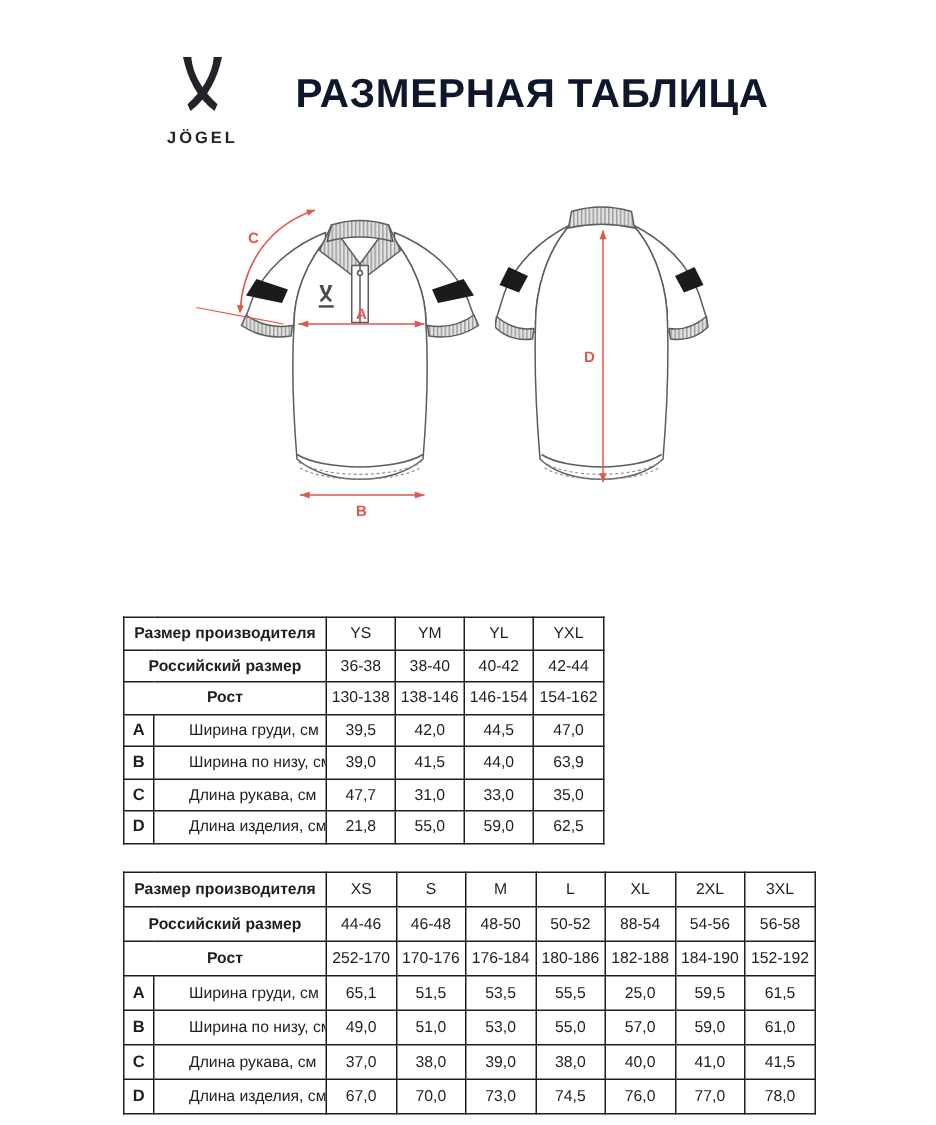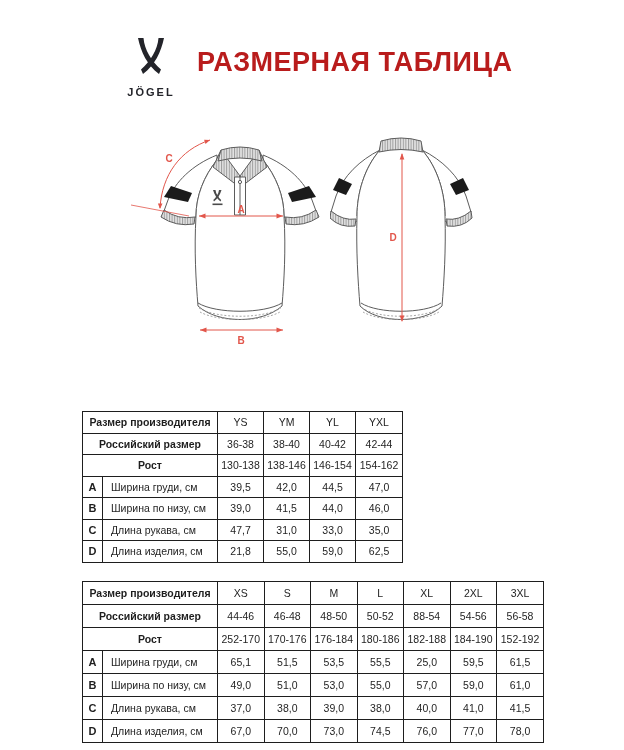--- a/index.html
+++ b/index.html
@@ -1,39 +1,39 @@
 <!DOCTYPE html>
 <html><head>
 <meta charset="utf-8">
 <style>
   html,body{margin:0;padding:0;background:#fff;}
   .page{position:relative;width:624px;height:750px;background:#ffffff;overflow:hidden;
         font-family:"Liberation Sans", sans-serif;color:#1e1e1e;}
   
-  .brand{position:absolute;left:116px;top:36px;width:70px;height:68px;text-align:center;}
+  .brand{position:absolute;left:100px;top:36px;width:70px;height:68px;text-align:center;}
   .brand-mark{position:absolute;left:20px;top:2px;width:30px;height:40px;}
   .brand-word{position:absolute;left:0;top:50px;width:70px;font-size:11px;font-weight:700;
               letter-spacing:2px;color:#23242a;}
   .title{position:absolute;left:197px;top:47px;margin:0;font-size:27px;font-weight:700;
-         letter-spacing:.5px;color:#b91c1c;white-space:nowrap;}
+         letter-spacing:.5px;color:#0f172a;white-space:nowrap;}
   
   .shirt{position:absolute;width:190px;height:230px;}
   .shirt.front{left:130px;top:120px;}
   .shirt.back{left:330px;top:120px;}
   
   table{position:absolute;border-collapse:collapse;table-layout:fixed;background:#fff;margin-top:47px;}
   #t1{left:82px;top:364px;width:320px;}
   #t2{left:82px;top:534px;width:461px;}
   th,td{border:1.5px solid #1e1e1e;text-align:center;vertical-align:middle;
         font-size:10.5px;color:#1e1e1e;padding:0;font-weight:400;overflow:hidden;white-space:nowrap;}
   #t1 th,#t1 td{height:20.5px;}
   #t2 th,#t2 td{height:22px;}
   th.gl{font-weight:700;font-size:10.5px;}
   th.key{font-weight:700;font-size:11px;}
-  th.ml{text-align:left;padding-left:8px;font-weight:400;}
+  th.ml{text-align:left;padding-left:23px;font-weight:400;}
 </style>
 </head>
 <body>
 
 <div class="page">
 
   <div class="brand">
     <svg class="brand-mark" viewBox="0 0 30 40" aria-hidden="true">
       <path d="M2,0 C5,14 11,27 23,36 L25,31.5 C15.5,23 8.5,12 7.5,0 Z" fill="#23242a"></path>
       <path d="M28,0 C25,14 19,27 7,36 L5,31.5 C14.5,23 21.5,12 22.5,0 Z" fill="#23242a"></path>
@@ -184,21 +184,21 @@
           <td>42,0</td>
           <td>44,5</td>
           <td>47,0</td>
         </tr>
         <tr>
           <th class="key">B</th>
           <th class="ml">Ширина по низу, см</th>
           <td>39,0</td>
           <td>41,5</td>
           <td>44,0</td>
-          <td>46,0</td>
+          <td>63,9</td>
         </tr>
         <tr>
           <th class="key">C</th>
           <th class="ml">Длина рукава, см</th>
           <td>47,7</td>
           <td>31,0</td>
           <td>33,0</td>
           <td>35,0</td>
         </tr>
         <tr>

